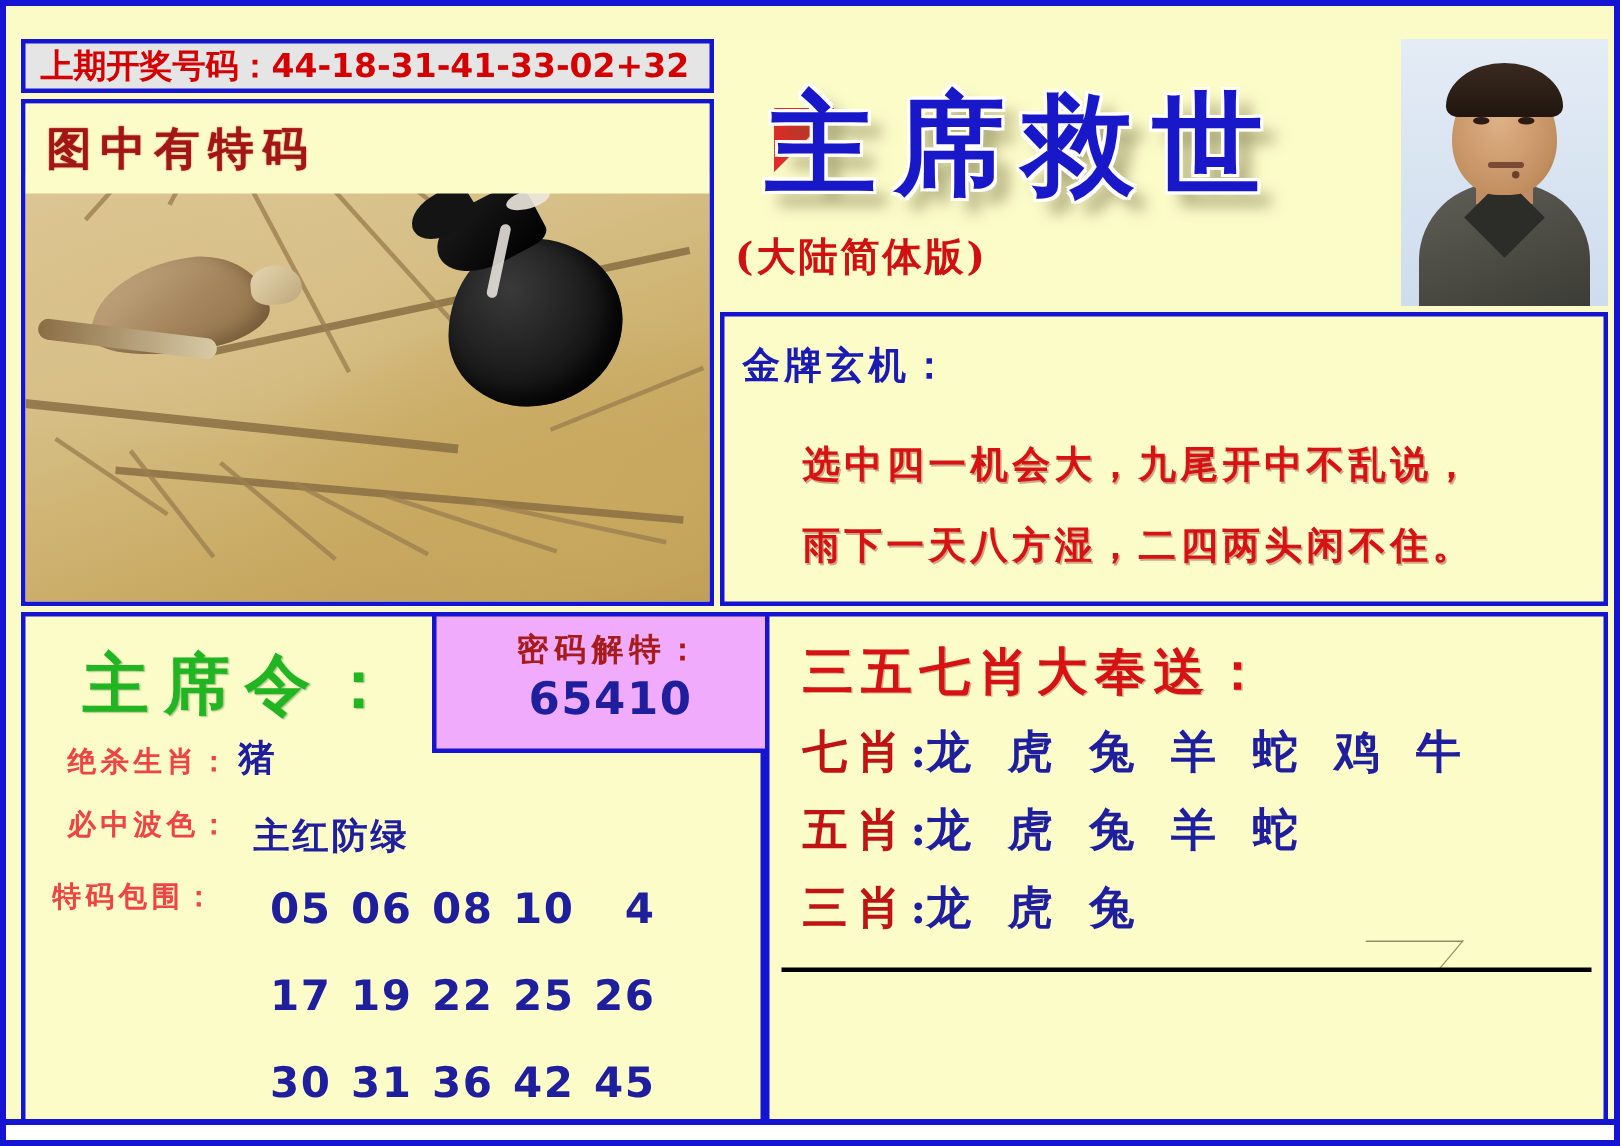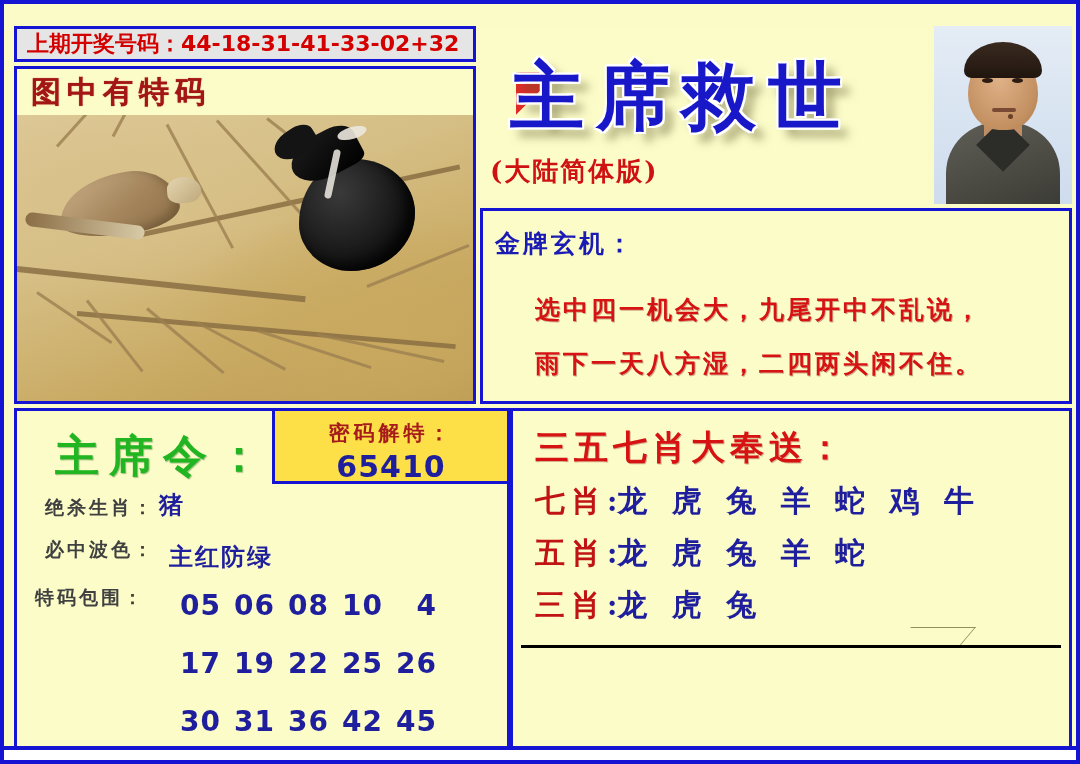--- a/index.html
+++ b/index.html
@@ -37,21 +37,21 @@
 
   
   .img-panel{
     position:absolute;left:10px;top:62px;width:462px;height:338px;
     border:3px solid #1414d2;
     box-sizing:border-box;
     background:#fcfccb;
     overflow:hidden;
   }
   .img-caption{
-    position:absolute;left:0;top:0;width:100%;height:46px;
+    position:absolute;left:0;top:0;width:100%;height:60px;
     display:flex;align-items:center;
     z-index:5;
     background:linear-gradient(#fcfcc9,#fcfcc9);
   }
   .img-caption span{
     color:#a31616;
     font-size:30px;font-weight:bold;
     padding-left:14px;letter-spacing:6px;
     font-family:"DejaVu Serif","Liberation Serif",serif;
     text-shadow:0 0 1px #a31616;
@@ -224,21 +224,21 @@
   }
   .ling-title{
     position:absolute;left:38px;top:16px;
     color:#21b521;font-size:44px;font-weight:bold;letter-spacing:10px;
     font-family:"DejaVu Serif","Liberation Serif",serif;
     text-shadow:1px 1px 1px rgba(0,80,0,.35);
     white-space:nowrap;
   }
   .row-label{
     position:absolute;
-    color:#404040;font-size:19px;font-weight:bold;letter-spacing:3px;
+    color:#ef4444;font-size:19px;font-weight:bold;letter-spacing:3px;
     font-family:"DejaVu Serif","Liberation Serif",serif;
     white-space:nowrap;
   }
   .row-value{
     position:absolute;
     color:#1f1f9e;font-size:24px;font-weight:bold;letter-spacing:2px;
     font-family:"DejaVu Serif","Liberation Serif",serif;
     white-space:nowrap;
   }
   .lbl1{left:28px;top:84px;}
@@ -252,23 +252,23 @@
     font-family:"DejaVu Sans","Liberation Sans",sans-serif;
     white-space:nowrap;letter-spacing:1px;
   }
   .num-row span{display:inline-block;width:54px;text-align:right;}
   .nr1{top:178px;}
   .nr2{top:236px;}
   .nr3{top:294px;}
 
   
   .code-box{
-    position:absolute;left:268px;top:404px;width:238px;height:76px;
+    position:absolute;left:284px;top:404px;width:238px;height:94px;
     border:3px solid #1414d2;box-sizing:border-box;
-    background:#fde047;
+    background:#f0abfc;
     text-align:center;
   }
   .code-label{
     margin-top:8px;
     color:#a61c1c;font-size:21px;font-weight:bold;letter-spacing:4px;
     font-family:"DejaVu Serif","Liberation Serif",serif;
   }
   .code-value{
     margin-top:2px;
     color:#1f1f9e;font-size:30px;font-weight:bold;letter-spacing:1px;

